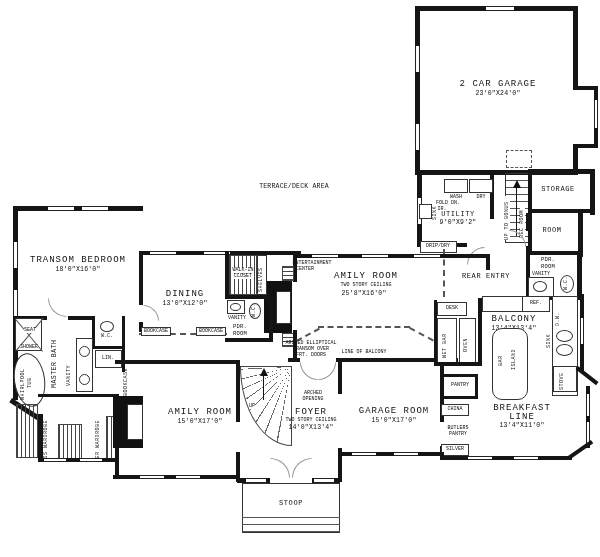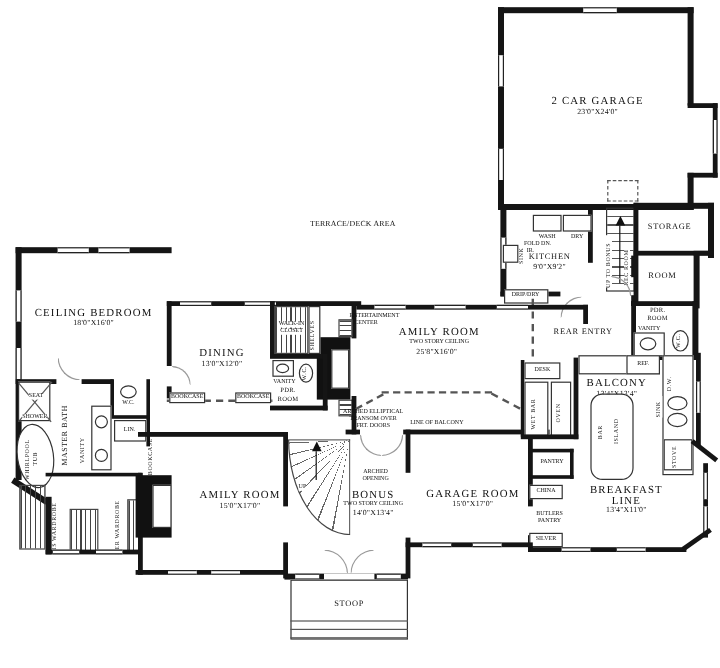--- a/index.html
+++ b/index.html
@@ -1,18 +1,18 @@
 <!DOCTYPE html>
 <html><head>
 <meta charset="utf-8">
 <style>
   *{margin:0;padding:0;box-sizing:border-box}
   html,body{background:#fff}
   #plan{position:relative;width:600px;height:557px;background:#fff;overflow:hidden;
-        font-family:Liberation Serif, serif;color:#111}
+        font-family:Liberation Mono, monospace;color:#111}
   .w{position:absolute;background:#151515}
   .ln{position:absolute;height:1px;background:#555;transform-origin:0 0}
   .win{position:absolute;background:#fff;border-top:1px solid #222;border-bottom:1px solid #222}
   .winv{position:absolute;background:#fff;border-left:1px solid #222;border-right:1px solid #222}
   .thin{position:absolute;border:1px solid #333;background:#fff}
   .oval{position:absolute;border:1px solid #333;border-radius:50%;background:#fff}
   .blk{position:absolute;background:#111}
   .hatch{position:absolute;background:repeating-linear-gradient(90deg,#444 0 1px,transparent 1px 4px);border:1px solid #444}
   .hatchh{position:absolute;background:repeating-linear-gradient(0deg,#444 0 1px,transparent 1px 4px);border:1px solid #444}
   .dashv{position:absolute;border-left:2px dashed #555}
@@ -63,21 +63,21 @@
   <div class="arcTL" style="left:467px;top:247px;width:18px;height:18px"></div>
   <div class="w" style="left:490px;top:175px;width:4px;height:44px"></div>
   <div class="thin" style="left:444px;top:179px;width:24px;height:14px"></div>
   <div class="thin" style="left:469px;top:179px;width:24px;height:14px"></div>
   <div class="lbl xs" style="left:456px;top:195px">WASH</div>
   <div class="lbl xs" style="left:481px;top:195px">DRY</div>
   <div class="lbl xs" style="left:448px;top:201px">FOLD DN.</div>
   <div class="lbl xs" style="left:442px;top:207px">IR.</div>
   <div class="thin" style="left:419px;top:204px;width:13px;height:15px"></div>
   <div class="v v5" style="left:433px;top:204px;height:16px">SINK</div>
-  <div class="lbl md" style="left:458px;top:211px">KITCHEN</div>
+  <div class="lbl md" style="left:458px;top:211px">UTILITY</div>
   <div class="lbl dm" style="left:458px;top:220px">9'0"X9'2"</div>
   <div class="thin" style="left:420px;top:241px;width:37px;height:12px"></div>
   <div class="lbl xs" style="left:438px;top:244px">DRIP/DRY</div>
   <div class="dashv" style="left:443px;top:249px;height:48px"></div>
 
   <div class="stairs" style="left:505px;top:173px;width:24px;height:70px"></div>
   <div class="w" style="left:516px;top:188px;width:1px;height:48px"></div>
   <div class="tri-up" style="left:513px;top:180px"></div>
   <div class="v v5" style="left:505px;top:196px;height:44px;background:#fff">UP TO BONUS</div>
   <div class="v v5" style="left:520px;top:202px;height:36px;background:#fff">REC ROOM</div>
@@ -152,21 +152,21 @@
   <div class="lbl sm" style="left:240px;top:324px">PDR.</div>
   <div class="lbl sm" style="left:240px;top:331px">ROOM</div>
   <div class="w" style="left:225px;top:338px;width:48px;height:4px"></div>
   <div class="w" style="left:269px;top:295px;width:4px;height:47px"></div>
   <div class="dashh" style="left:139px;top:333px;width:88px"></div>
   <div class="thin" style="left:141px;top:327px;width:30px;height:9px"></div>
   <div class="lbl xs" style="left:156px;top:329px">BOOKCASE</div>
   <div class="thin" style="left:196px;top:327px;width:30px;height:9px"></div>
   <div class="lbl xs" style="left:211px;top:329px">BOOKCASE</div>
 
-  <div class="lbl rn" style="left:78px;top:256px">CEILING BEDROOM</div>
+  <div class="lbl rn" style="left:78px;top:256px">TRANSOM BEDROOM</div>
   <div class="lbl dm" style="left:78px;top:267px">18'0"X16'0"</div>
   <div class="w" style="left:13px;top:206px;width:130px;height:5px"></div>
   <div class="win" style="left:48px;top:206px;width:26px;height:5px"></div>
   <div class="win" style="left:82px;top:206px;width:26px;height:5px"></div>
   <div class="w" style="left:13px;top:206px;width:5px;height:194px"></div>
   <div class="winv" style="left:13px;top:242px;width:5px;height:26px"></div>
   <div class="winv" style="left:13px;top:290px;width:5px;height:26px"></div>
   <div class="w" style="left:12px;top:398px;width:34px;height:5px;transform:rotate(33deg);transform-origin:0 0"></div>
   <div class="w" style="left:38px;top:414px;width:5px;height:48px"></div>
 
@@ -223,21 +223,21 @@
   <div class="lbl xs" style="left:252px;top:404px;background:#fff">UP</div>
   <div class="w" style="left:288px;top:358px;width:12px;height:4px"></div>
   <div class="w" style="left:336px;top:358px;width:122px;height:4px"></div>
   <div class="arcBL" style="left:300px;top:362px;width:18px;height:18px"></div>
   <div class="arcBR" style="left:318px;top:362px;width:18px;height:18px"></div>
   <div class="lbl xs" style="left:311px;top:341px">ARCHED ELLIPTICAL</div>
   <div class="lbl xs" style="left:311px;top:347px">TRANSOM OVER</div>
   <div class="lbl xs" style="left:311px;top:353px">FRT. DOORS</div>
   <div class="lbl xs" style="left:313px;top:391px">ARCHED</div>
   <div class="lbl xs" style="left:313px;top:397px">OPENING</div>
-  <div class="lbl rn" style="left:311px;top:408px">BONUS</div>
+  <div class="lbl rn" style="left:311px;top:408px">FOYER</div>
   <div class="lbl xs" style="left:311px;top:418px">TWO STORY CEILING</div>
   <div class="lbl dm" style="left:311px;top:425px">14'0"X13'4"</div>
   <div class="w" style="left:338px;top:358px;width:4px;height:36px"></div>
   <div class="w" style="left:338px;top:448px;width:4px;height:34px"></div>
   <div class="w" style="left:237px;top:478px;width:103px;height:5px"></div>
   <div class="win" style="left:246px;top:478px;width:20px;height:5px"></div>
   <div class="win" style="left:314px;top:478px;width:20px;height:5px"></div>
   <div style="position:absolute;left:270px;top:478px;width:42px;height:5px;background:#fff"></div>
   <div class="arcTR" style="left:270px;top:458px;width:20px;height:20px"></div>
   <div class="arcTL" style="left:292px;top:458px;width:20px;height:20px"></div>

